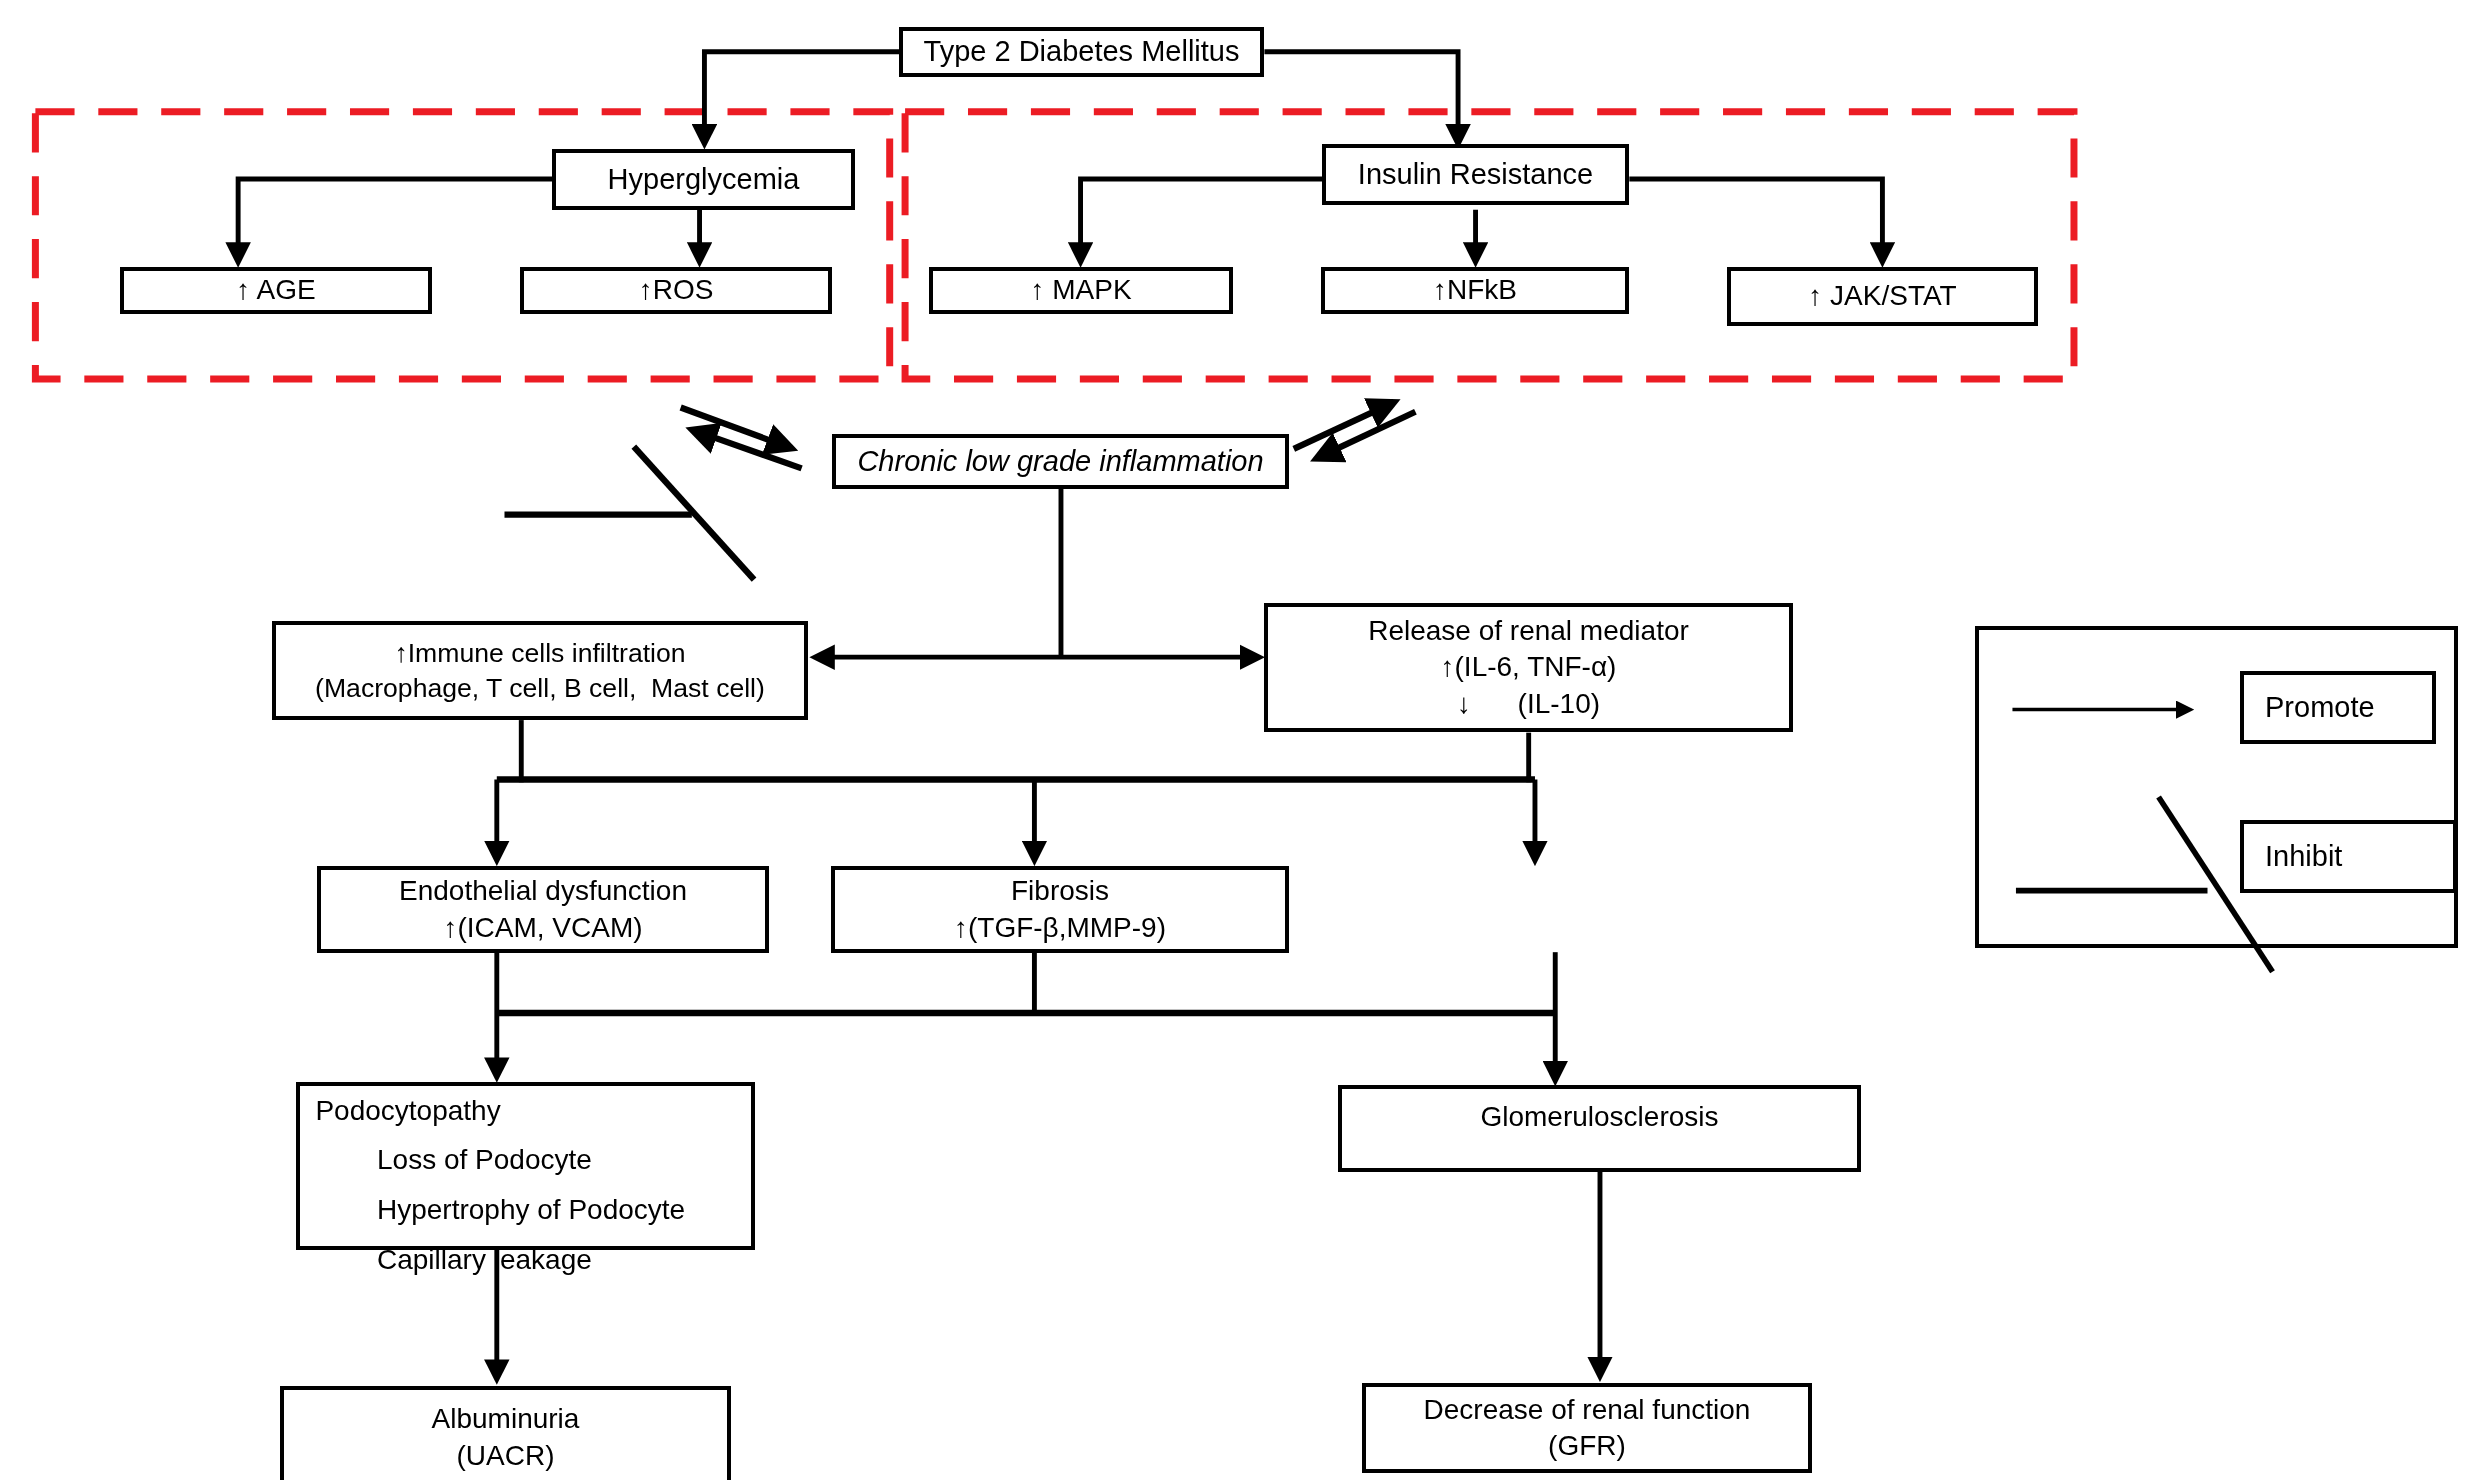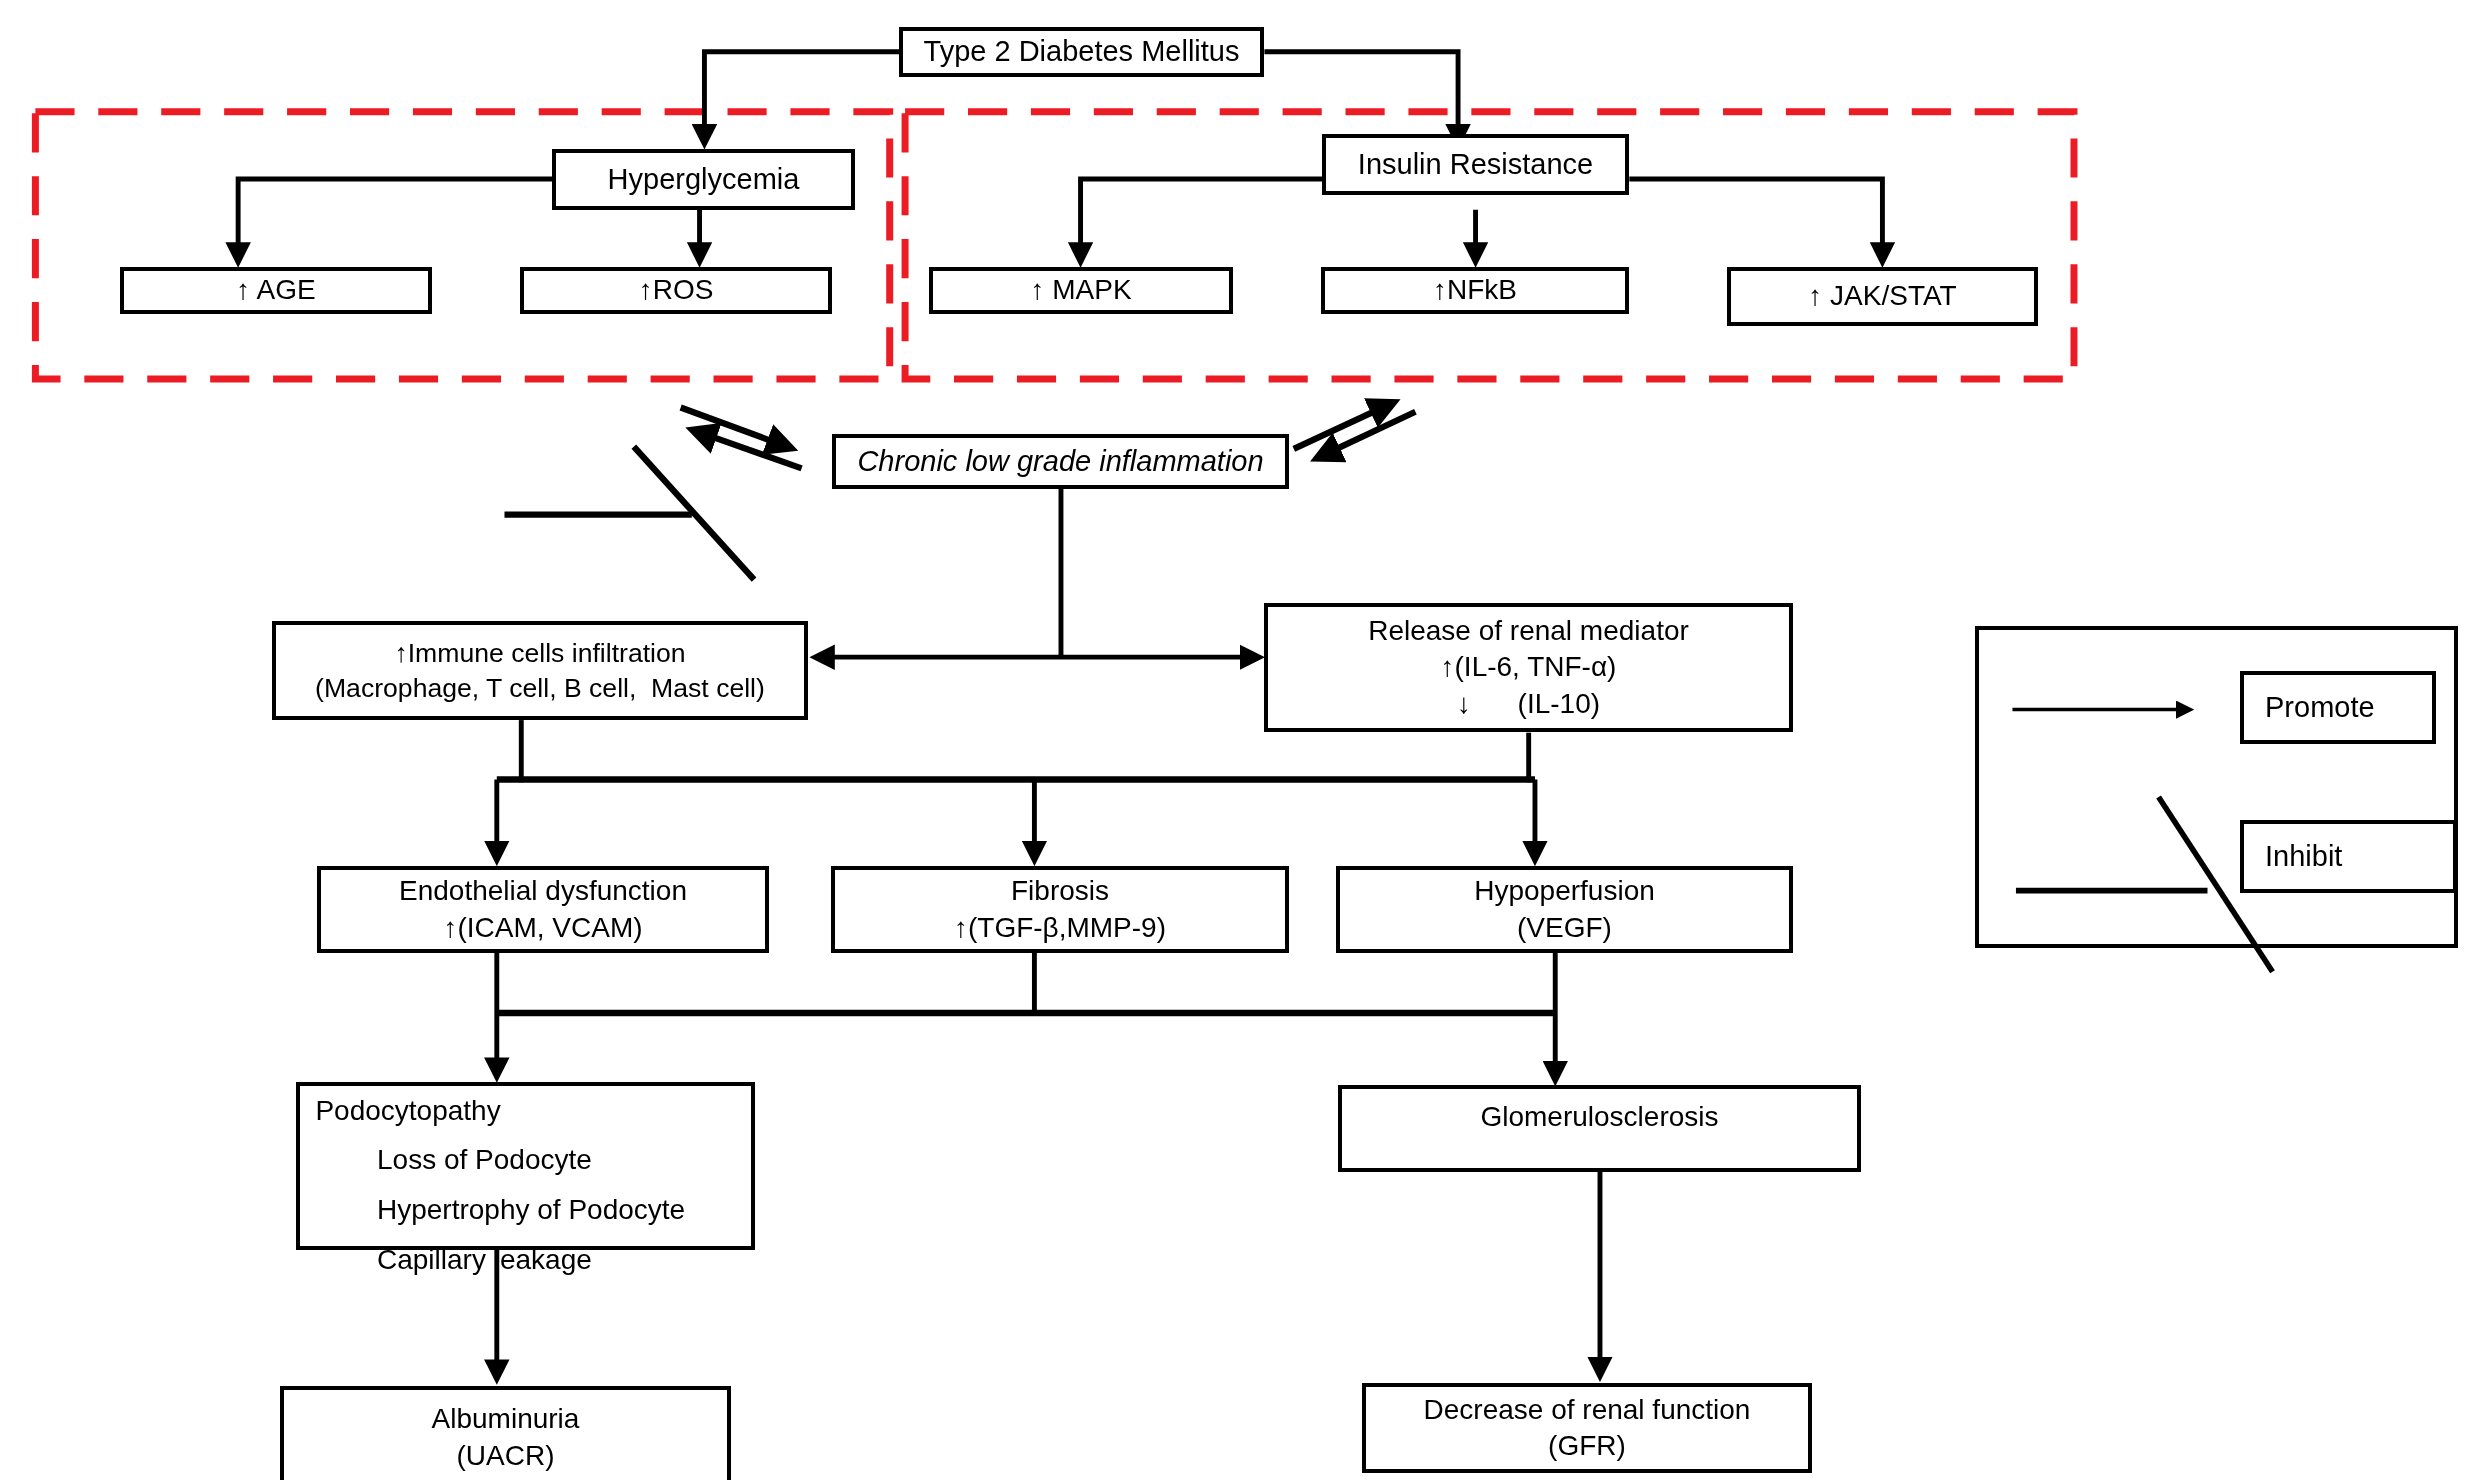--- a/index.html
+++ b/index.html
@@ -91,21 +91,21 @@
   </div>
 
   <div class="node" style="left:120px;top:267px;width:312px;height:47px;">
     <span class="ln">↑ AGE</span>
   </div>
 
   <div class="node" style="left:520px;top:267px;width:312px;height:47px;">
     <span class="ln">↑ROS</span>
   </div>
 
-  <div class="node big" style="left:1322px;top:134px;width:307px;height:61px;">
+  <div class="node big" style="left:1322px;top:144px;width:307px;height:61px;">
     <span class="ln">Insulin Resistance</span>
   </div>
 
   <div class="node" style="left:929px;top:267px;width:304px;height:47px;">
     <span class="ln">↑ MAPK</span>
   </div>
 
   <div class="node" style="left:1321px;top:267px;width:308px;height:47px;">
     <span class="ln">↑NFkB</span>
   </div>
@@ -133,24 +133,20 @@
   <div class="node" style="left:317px;top:866px;width:452px;height:87px;">
     <span class="ln">Endothelial dysfunction</span>
     <span class="ln">↑(ICAM, VCAM)</span>
   </div>
 
   <div class="node" style="left:831px;top:866px;width:458px;height:87px;">
     <span class="ln">Fibrosis</span>
     <span class="ln">↑(TGF-β,MMP-9)</span>
   </div>
 
-  <div class="node" style="left:1336px;top:866px;width:457px;height:87px;">
-    <span class="ln">Hypoperfusion</span>
-    <span class="ln">(VEGF)</span>
-  </div>
 
   <div class="node leftalign" style="left:296px;top:1082px;width:459px;height:168px;padding-top:5.6px;line-height:1.35;">
     <span class="ln titlepad">Podocytopathy</span>
     <span class="ln indent">Loss of Podocyte</span>
     <span class="ln indent">Hypertrophy of Podocyte</span>
     <span class="ln indent">Capillary leakage</span>
   </div>
 
   <div class="node toptext" style="left:1338px;top:1085px;width:523px;height:87px;">
     <span class="ln">Glomerulosclerosis</span>

